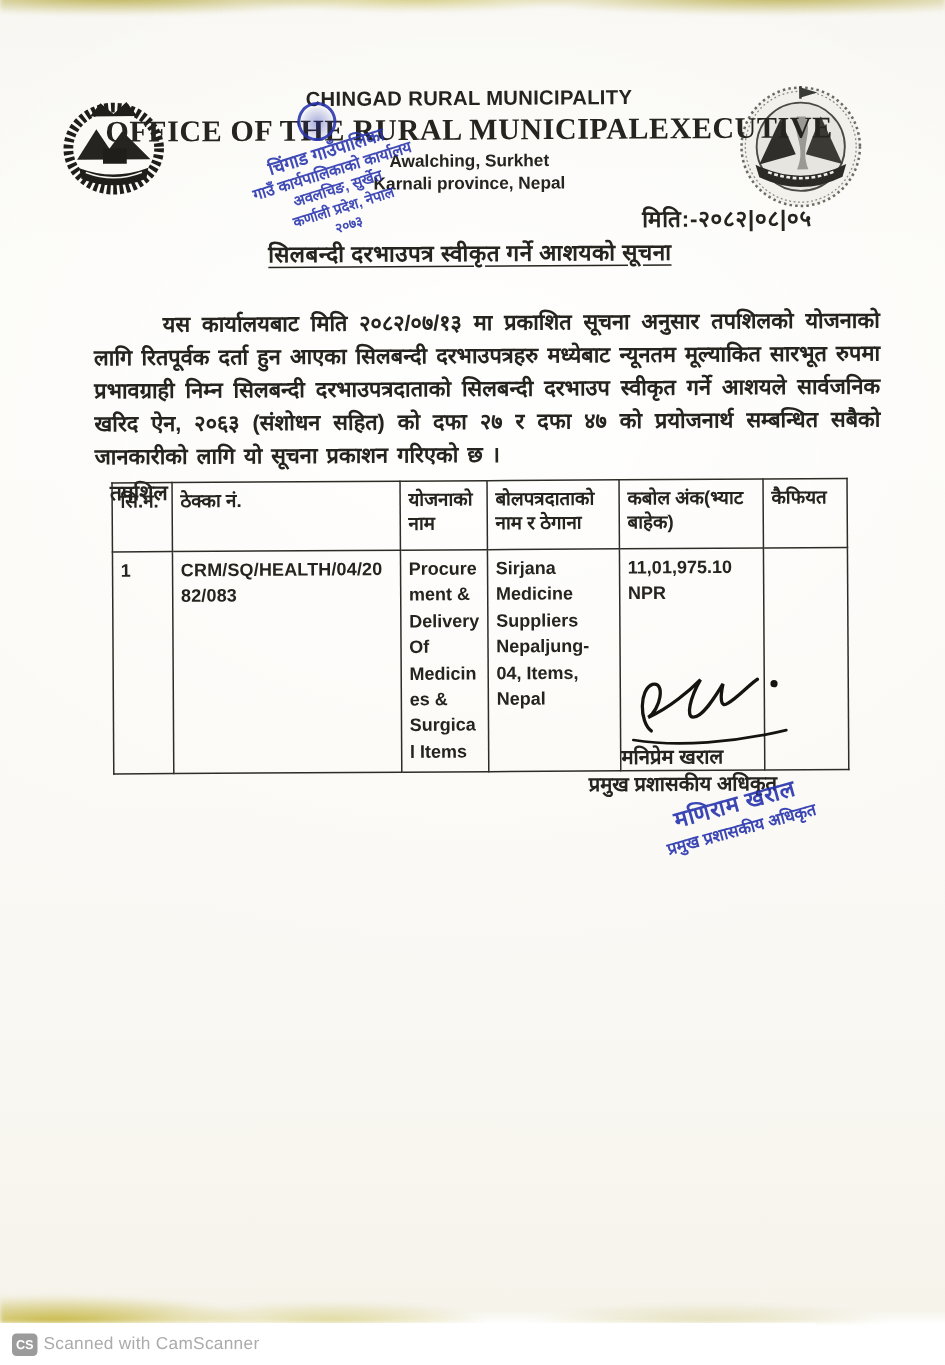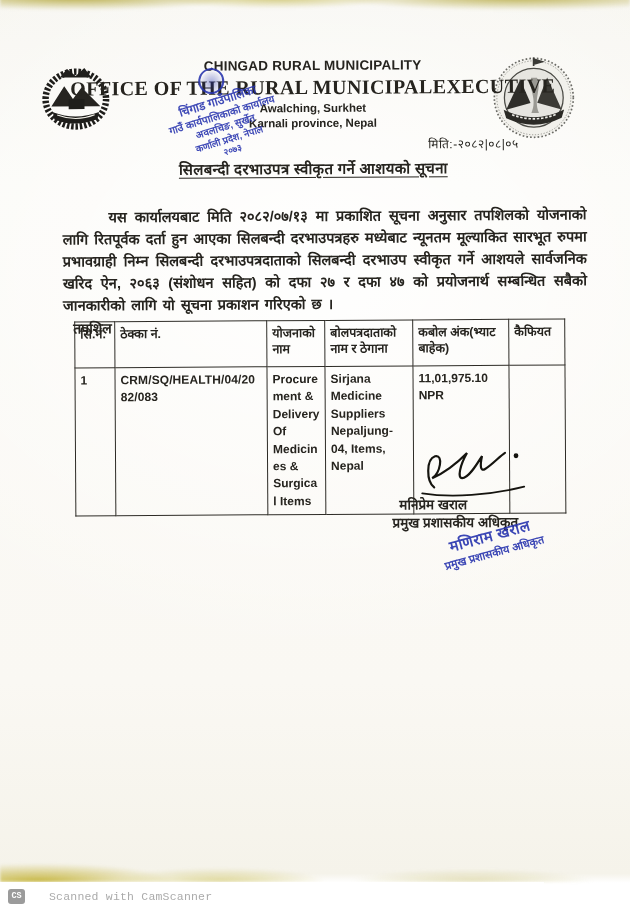--- a/index.html
+++ b/index.html
@@ -33,21 +33,21 @@
   }
   .artifact-line { position:absolute; top:886px; left:300px; width:36px; height:2px; background:#2a2a2a; z-index:6; }
 
   
   .letterhead { position:absolute; top:58px; left:0; width:630px; text-align:center; }
   .org-line1 { font-size:13.5px; font-weight:bold; letter-spacing:.2px; }
   .org-line2 { font-family:"Liberation Serif", serif; font-size:20px; font-weight:bold; letter-spacing:.4px; margin-top:3px; }
   .addr { font-size:11.5px; font-weight:bold; margin-top:3px; }
   .emblem-left { position:absolute; top:60px; left:42px; }
   .emblem-right { position:absolute; top:55px; left:494px; }
-  .date-line { position:absolute; top:136px; left:430px; font-size:12px; font-weight:normal; letter-spacing:.5px; }
+  .date-line { position:absolute; top:136px; left:430px; font-size:15px; font-weight:bold; letter-spacing:.5px; }
 
   
   .stamp-top {
     position:absolute; top:66px; left:158px; width:130px;
     transform:rotate(-17deg); color:#2733ae; opacity:.88;
     text-align:center; font-weight:bold; line-height:1.25; z-index:3;
   }
   .stamp-top .st-emblem { width:26px; height:26px; margin:0 auto 1px; border:2px solid #2733ae; border-radius:50%;
     background:radial-gradient(circle at 50% 55%, rgba(39,51,174,.45) 0%, rgba(39,51,174,.1) 60%, transparent 70%); }
   .stamp-top .l1 { font-size:12px; }
@@ -73,36 +73,36 @@
   table.detail th, table.detail td { border:1.6px solid #2e2c27; padding:4px 5px; vertical-align:top; text-align:left; }
   table.detail th { font-size:12.5px; font-weight:bold; height:46px; line-height:1.3;border-radius:13px; }
   table.detail td { font-size:12px; font-weight:600; height:94px; line-height:1.45; overflow-wrap:anywhere; }
   .col-sn{width:40px;} .col-contract{width:152px;} .col-project{width:58px;} .col-bidder{width:88px;} .col-amount{width:96px;} .col-remarks{width:56px;}
   td.cell-contract { font-size:11.5px; letter-spacing:.1px; }
   td.cell-amount { font-size:12.5px; }
 
   
   .sig-block { position:absolute; top:448px; left:372px; width:220px; }
   .sig-scribble { position:absolute; top:0; left:32px; }
-  .sig-name { position:absolute; top:48px; left:27px; font-size:13.5px; font-weight:bold; white-space:nowrap; }
+  .sig-name { position:absolute; top:48px; left:42px; font-size:13.5px; font-weight:bold; white-space:nowrap; }
   .sig-designation { position:absolute; top:66px; left:20px; font-size:13.5px; font-weight:bold; white-space:nowrap; }
   .stamp-sig {
     position:absolute; top:78px; left:24px; width:190px; transform:rotate(-15deg);
     color:#2733ae; opacity:.9; text-align:center; z-index:3;
   }
   .stamp-sig .s1 { font-size:15px; font-weight:bold; letter-spacing:.5px; }
   .stamp-sig .s2 { font-size:11px; font-weight:bold; }
 
   
-  .footer-bar { position:absolute; bottom:0; left:0; width:544px; height:28px; background:#ffffff; z-index:7; display:flex; align-items:center;font-family:Liberation Mono, monospace; }
+  .footer-bar { position:absolute; bottom:0; left:0; width:544px; height:28px; background:#ffffff; z-index:7; display:flex; align-items:center; }
   .cs-badge {
     width:17px; height:15px; margin-left:8px; border-radius:3px; background:#9b9b9b;
     color:#ffffff; font-size:8.5px; font-weight:bold; display:flex; align-items:center; justify-content:center;
   }
-  .cs-text { margin-left:24px; font-size:11.5px; color:#ababab; letter-spacing:.2px; }
+  .cs-text { margin-left:4px; font-size:11.5px; color:#ababab; letter-spacing:.2px; }
 </style>
 </head>
 <body>
 
 <div class="page">
   <div class="edge-top"></div>
 
   <div class="scan-content">
 
     <div class="emblem-left">

